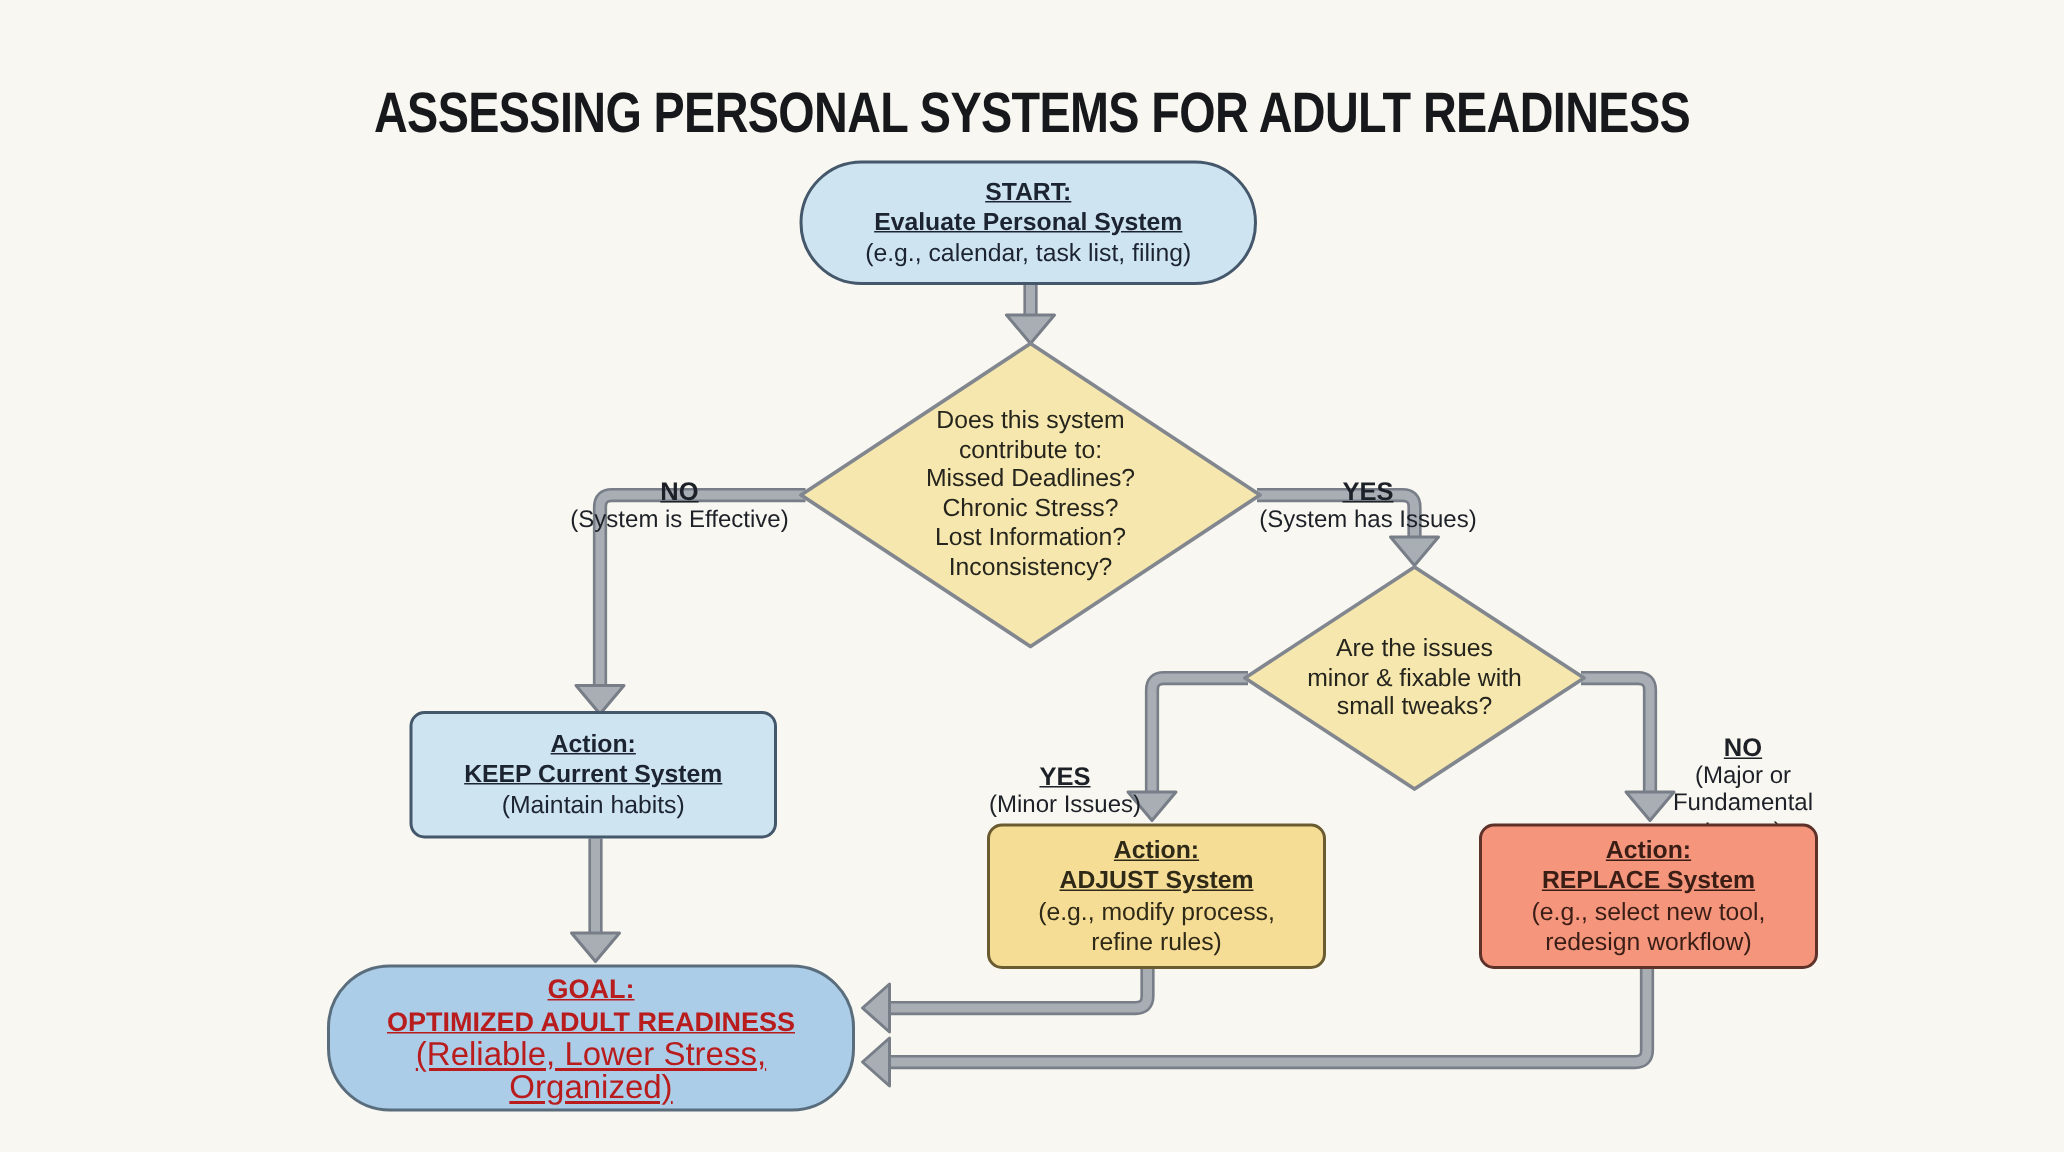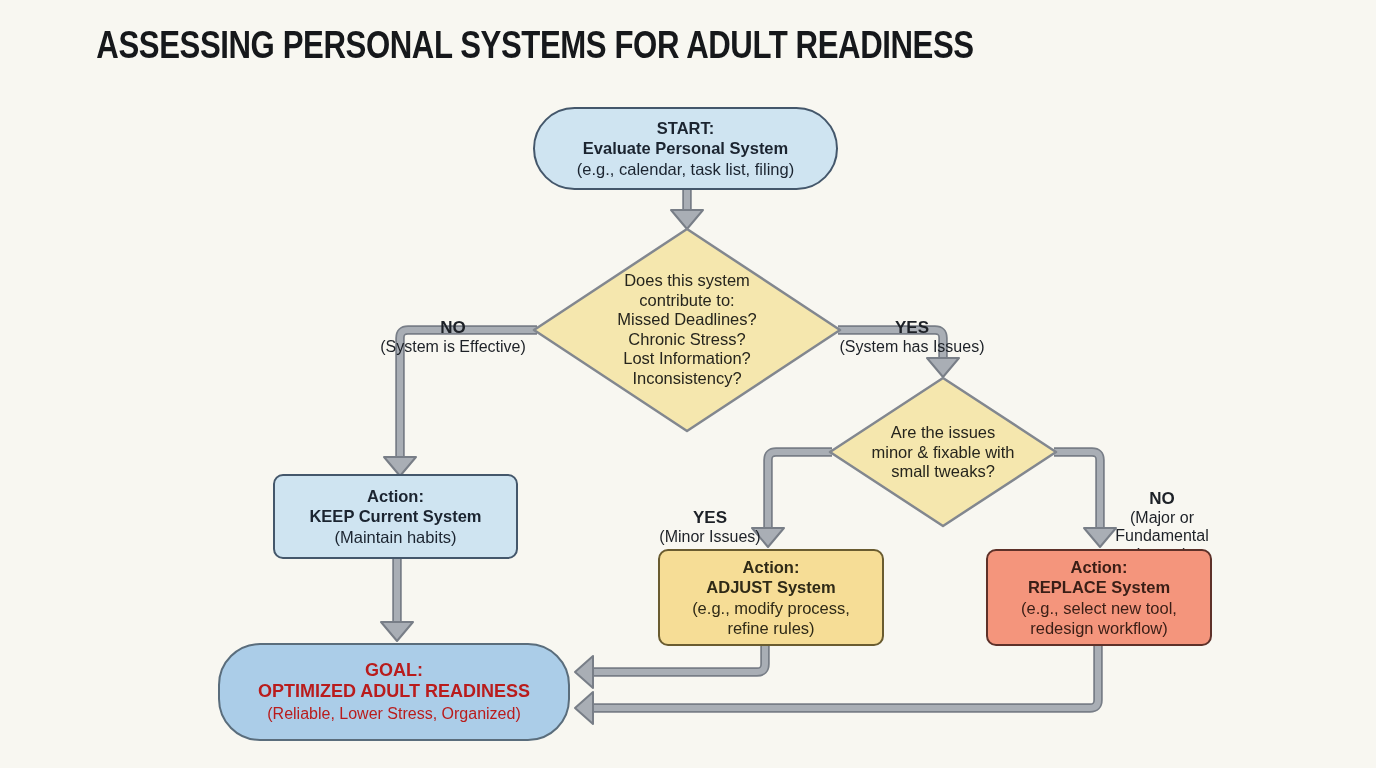--- a/index.html
+++ b/index.html
@@ -19,21 +19,21 @@
     --text-dark:#23272e;
   }
   html,body{margin:0;padding:0;}
   body{background:#e9e9e9;}
   .canvas{
     position:relative;width:1376px;height:768px;overflow:hidden;
     background:var(--bg);
     font-family:"Liberation Sans", sans-serif;
     color:var(--text-dark);
   }
-  .title-wrap{position:absolute;left:0;top:24px;width:100%;}
+  .title-wrap{position:absolute;left:0;top:55px;width:100%;text-align:center;}
   .title{
     display:inline-block;font-size:38px;font-weight:bold;letter-spacing:-0.5px;
     transform:scaleX(0.82);transform-origin:center;color:#16181b;white-space:nowrap;
   }
   svg.layer{position:absolute;left:0;top:0;}
   .line-outer{fill:none;stroke:var(--arrow-outline);stroke-width:9.5;}
   .line-inner{fill:none;stroke:var(--arrow-fill);stroke-width:6;}
   .arrow{fill:var(--arrow-fill);stroke:var(--arrow-outline);stroke-width:2;stroke-linejoin:round;}
   .diamond-shape{fill:var(--diamond-yellow);stroke:var(--diamond-border);stroke-width:2.5;stroke-linejoin:round;}
   .node{
@@ -70,21 +70,21 @@
   .diamond-text{
     position:absolute;text-align:center;transform:translateX(-50%);
     font-size:16.5px;line-height:19.6px;color:#26251d;
   }
   .d1-text{left:687px;top:271px;width:250px;}
   .d2-text{left:943px;top:423px;width:210px;}
   .edge-label{
     position:absolute;text-align:center;transform:translateX(-50%);
     font-size:16px;line-height:19px;color:#1d2127;white-space:nowrap;
   }
-  .b{font-weight:bold;}
+  .b{font-weight:bold;text-decoration:underline;}
   .edge-label .b{font-size:17px;margin-top:39px;}
 </style>
 </head>
 <body>
 
 <div class="canvas">
 
   <div class="title-wrap">
     <span class="title">ASSESSING PERSONAL SYSTEMS FOR ADULT READINESS</span>
   </div>
@@ -200,16 +200,16 @@
   <div class="node rect replace-node">
     <div class="b">Action:</div>
     <div class="b">REPLACE System</div>
     <div>(e.g., select new tool,</div>
     <div>redesign workflow)</div>
   </div>
 
   <div class="node pill goal-node">
     <div class="b">GOAL:</div>
     <div class="b">OPTIMIZED ADULT READINESS</div>
-    <div style="font-size:16px;">(Reliable, Lower Stress, Organized)</div>
+    <div style="font-size:22px;text-decoration:underline;">(Reliable, Lower Stress, Organized)</div>
   </div>
 
 </div>
 
 </body></html>

